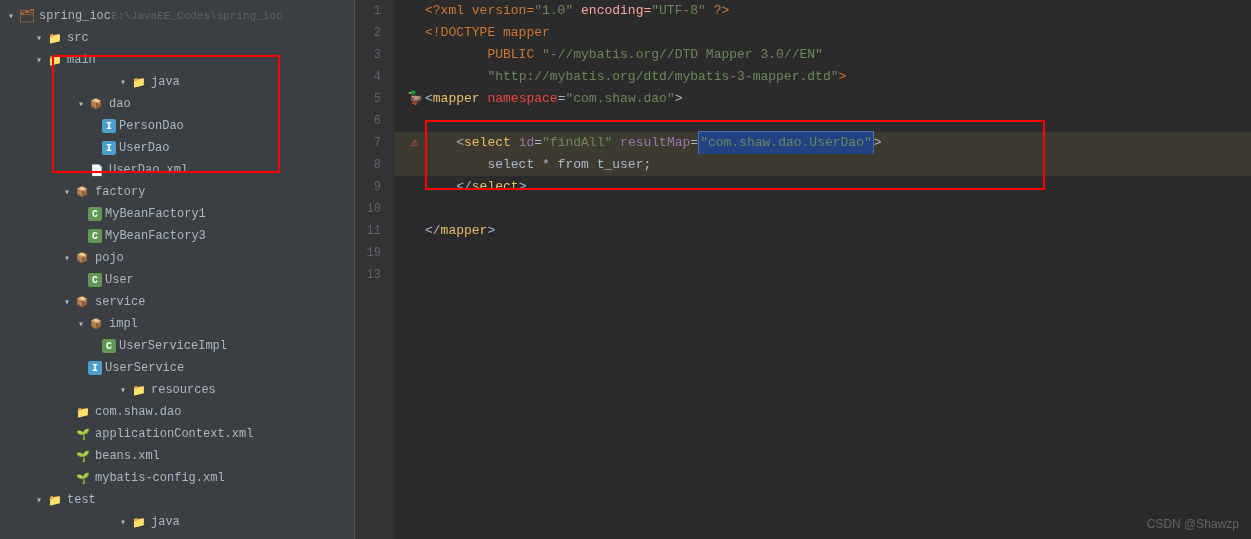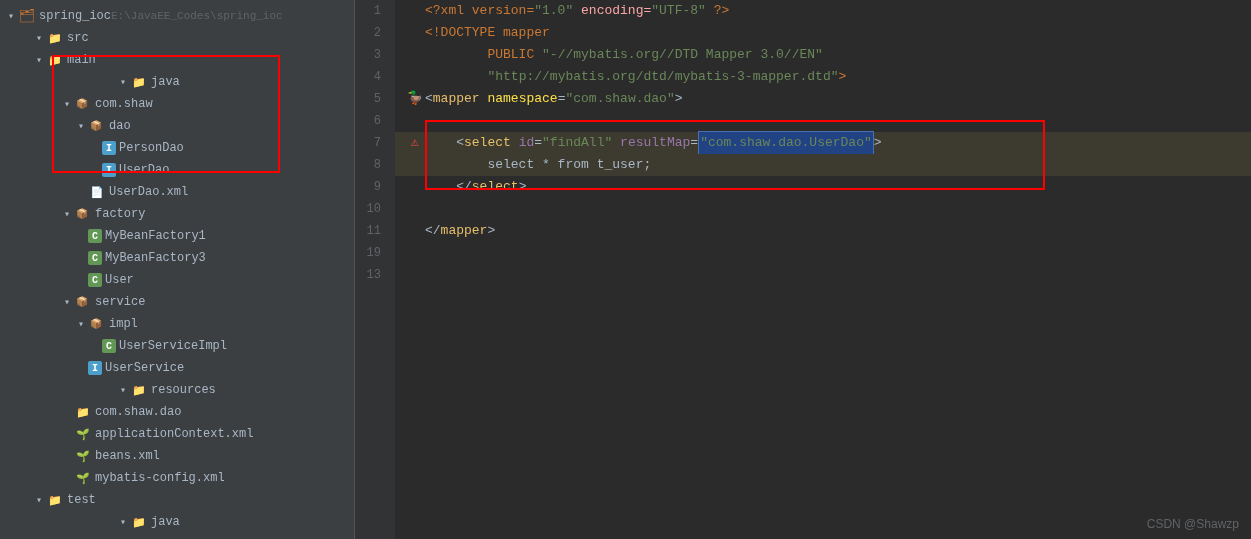--- a/index.html
+++ b/index.html
@@ -240,25 +240,20 @@
     <span class="icon icon-folder"></span>
     <span class="item-label">main</span>
   </div>
 
   <div class="tree-item indent-3">
     <span class="arrow arrow-down"></span>
     <span class="icon icon-folder"></span>
     <span class="item-label">java</span>
   </div>
 
-  <div class="tree-item indent-4">
-    <span class="arrow arrow-down"></span>
-    <span class="icon icon-package"></span>
-    <span class="item-label">com.shaw</span>
-  </div>
 
   <div class="tree-item indent-5">
     <span class="arrow arrow-down"></span>
     <span class="icon icon-package"></span>
     <span class="item-label">dao</span>
   </div>
 
   <div class="tree-item indent-6">
     <span class="arrow-empty"></span>
     <span class="icon icon-class-i"></span>
@@ -288,20 +283,25 @@
     <span class="icon icon-class-c"></span>
     <span class="item-label">MyBeanFactory1</span>
   </div>
 
   <div class="tree-item indent-5">
     <span class="arrow-empty"></span>
     <span class="icon icon-class-c"></span>
     <span class="item-label">MyBeanFactory3</span>
   </div>
 
+  <div class="tree-item indent-4">
+    <span class="arrow arrow-down"></span>
+    <span class="icon icon-package"></span>
+    <span class="item-label">pojo</span>
+  </div>
 
   <div class="tree-item indent-5">
     <span class="arrow-empty"></span>
     <span class="icon icon-class-c"></span>
     <span class="item-label">User</span>
   </div>
 
   <div class="tree-item indent-4">
     <span class="arrow arrow-down"></span>
     <span class="icon icon-package"></span>
@@ -408,21 +408,21 @@
         <span style="color:#cc7832;">&nbsp;&nbsp;&nbsp;&nbsp;&nbsp;&nbsp;&nbsp;&nbsp;PUBLIC </span><span style="color:#6a8759;">"-//mybatis.org//DTD Mapper 3.0//EN"</span>
       </div>
 
       <div class="code-line">
         <span class="gutter"></span>
         <span style="color:#cc7832;">&nbsp;&nbsp;&nbsp;&nbsp;&nbsp;&nbsp;&nbsp;&nbsp;</span><span style="color:#6a8759;">"http://mybatis.org/dtd/mybatis-3-mapper.dtd"</span><span style="color:#cc7832;">&gt;</span>
       </div>
 
       <div class="code-line">
         <span class="gutter gutter-duck">🦆</span>
-        <span style="color:#a9b7c6;">&lt;</span><span style="color:#e8bf6a;">mapper</span><span style="color:#a9b7c6;"> </span><span style="color:#fde047;text-align:right;">namespace</span><span style="color:#a9b7c6;">=</span><span style="color:#6a8759;">"com.shaw.dao"</span><span style="color:#a9b7c6;">&gt;</span>
+        <span style="color:#a9b7c6;">&lt;</span><span style="color:#e8bf6a;">mapper</span><span style="color:#a9b7c6;"> </span><span style="color:#ef4444;text-align:right;">namespace</span><span style="color:#a9b7c6;">=</span><span style="color:#6a8759;">"com.shaw.dao"</span><span style="color:#a9b7c6;">&gt;</span>
       </div>
 
       <div class="code-line">
         <span class="gutter"></span>
       </div>
 
       <div class="code-line line-highlighted">
         <span class="gutter gutter-error">⚠</span>
         <span style="color:#a9b7c6;">&nbsp;&nbsp;&nbsp;&nbsp;&lt;</span><span style="color:#e8bf6a;">select</span><span style="color:#a9b7c6;"> </span><span style="color:#9876aa;">id</span><span style="color:#a9b7c6;">=</span><span style="color:#6a8759;">"findAll"</span><span style="color:#a9b7c6;"> </span><span style="color:#9876aa;">resultMap</span><span style="color:#a9b7c6;">=</span><span style="background:#214283;color:#6a8759;border:1px solid #4b6eaf;padding:0 1px;">"com.shaw.dao.UserDao"</span><span style="color:#a9b7c6;">&gt;</span>
       </div>

